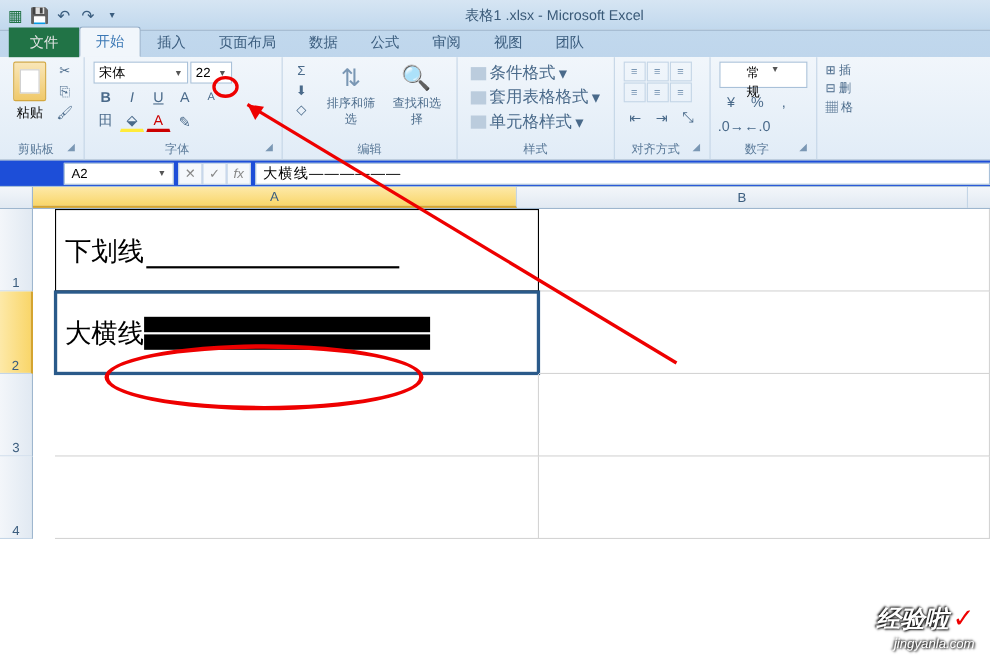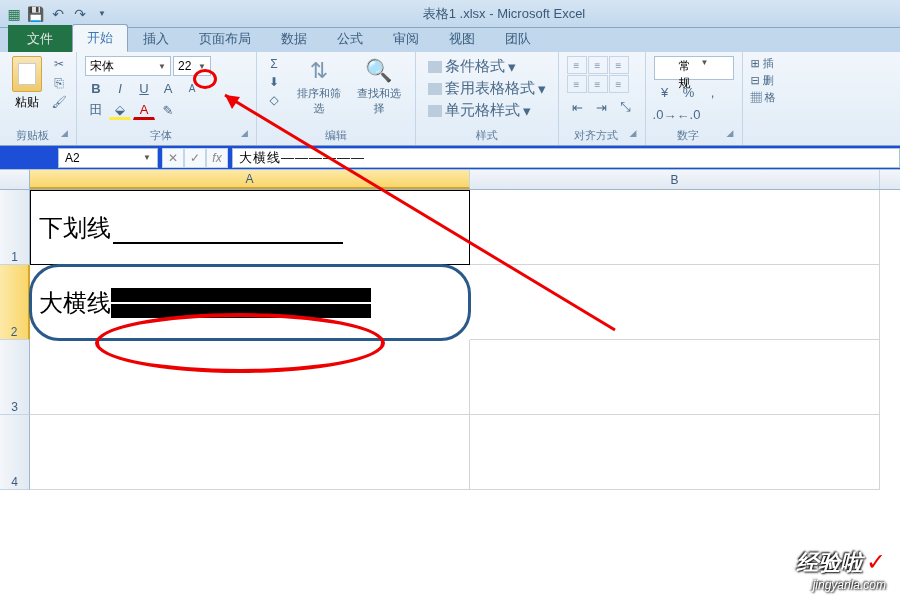--- a/index.html
+++ b/index.html
@@ -73,25 +73,25 @@
     
     .grid-rows { display: flex; }
     .row-headers { width: 30px; }
     .row-header { border-bottom: 1px solid #c4d5e6; border-right: 1px solid #9eb6ce; background: linear-gradient(to right, #f3f6fa, #e1e9f2); display: flex; align-items: flex-end; justify-content: center; font-size: 12px; color: #3b5d7e; }
     .row-header.active { background: linear-gradient(to right, #fde9a8, #f9d66a); border-right: 2px solid #d4a430; }
     .row-1 { height: 75px; }
     .row-2 { height: 75px; }
     .row-3 { height: 75px; }
     .row-4 { height: 75px; }
     
-    .cells { flex: 1; }
+    .cells { flex: 1; margin-left: 20px; }
     .cell-row { display: flex; }
     .cell { border-right: 1px solid #d4d4d4; border-bottom: 1px solid #d4d4d4; padding: 6px 8px; font-size: 24px; font-family: SimSun, serif; display: flex; align-items: center; }
     .cell.bordered { border: 1px solid #000; }
-    .cell.selected { outline: 3px solid #2a5a8a; outline-offset: -2px; border-radius: 29px; }
+    .cell.selected { outline: 3px solid #2a5a8a; outline-offset: -2px; }
     
     .underline-text { display: flex; align-items: flex-end; }
     .underline-line { border-bottom: 2px solid #000; width: 230px; display: inline-block; height: 26px; margin-left: 2px; }
     
     .big-line-row { display: flex; align-items: center; gap: 0; }
     .big-lines { display: flex; flex-direction: column; gap: 2px; }
     .big-black-bar { background: #000; height: 14px; width: 260px; }
     
     
     .red-circle-small { position: absolute; border: 3px solid #e00; border-radius: 50%; pointer-events: none; }

